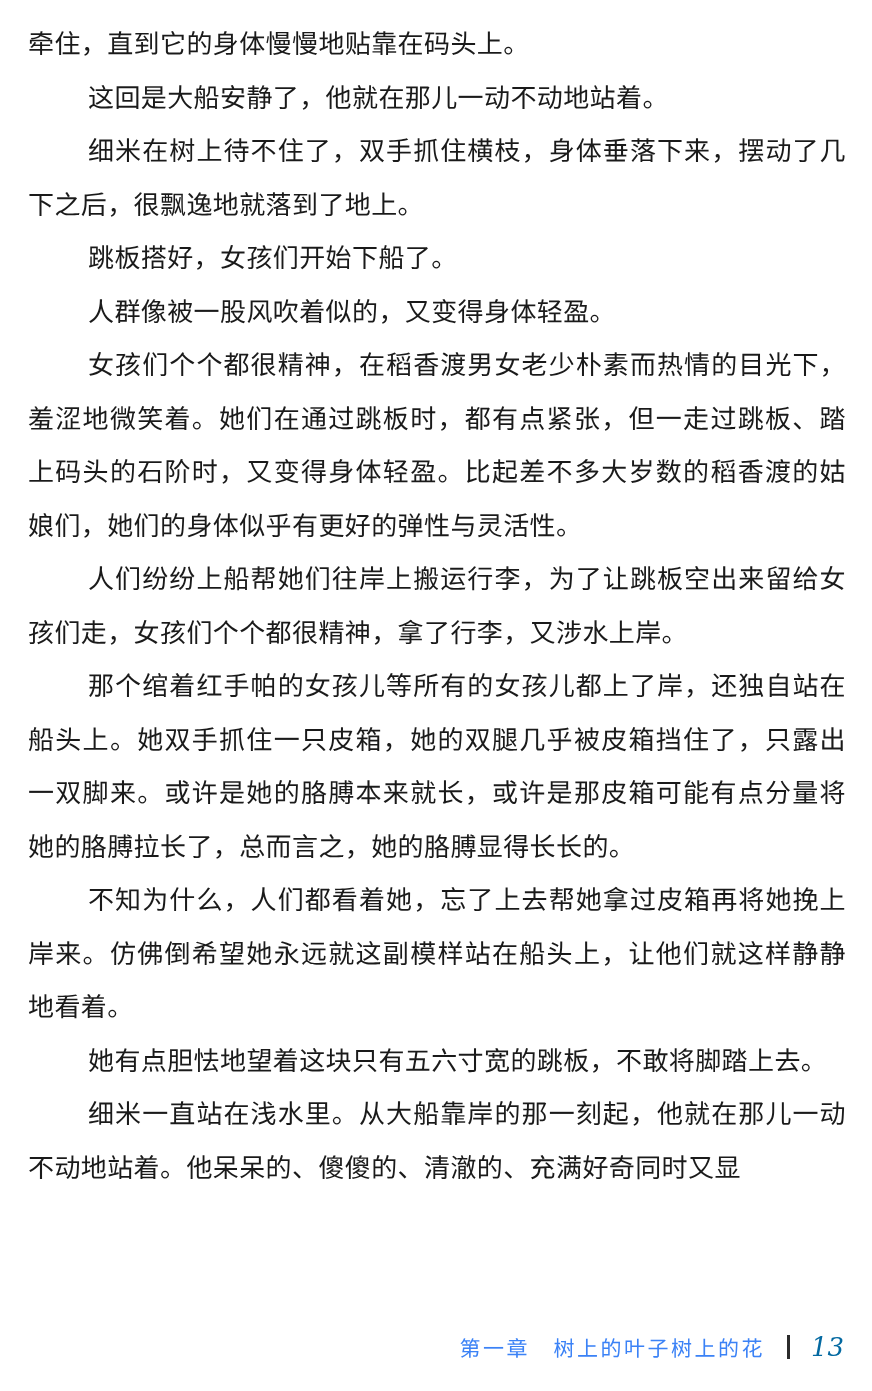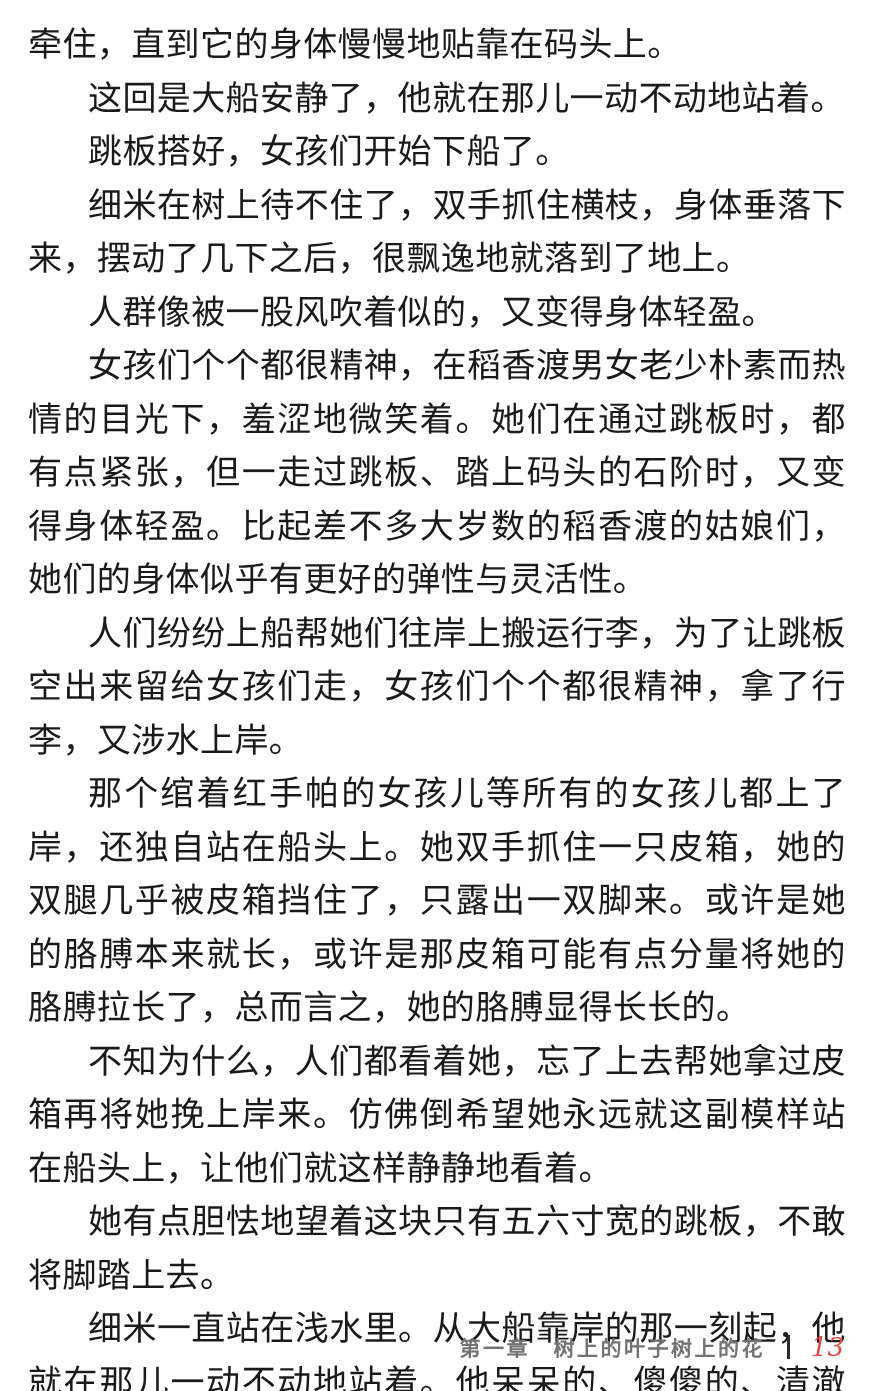--- a/index.html
+++ b/index.html
@@ -24,21 +24,21 @@
   .body-text {
     position: absolute;
     left: 28px;
     top: 18px;
     width: 818px;
   }
 
   .para {
     margin: 0 0 0 0;
     font-family: "DejaVu Serif", "Liberation Serif", serif;
-    font-size: 34px;
+    font-size: 26px;
     line-height: 53.5px;
     color: #1a1a1a;
     text-indent: 60px;
     text-align: justify;
     text-justify: inter-ideograph;
     letter-spacing: 0.4px;
     word-break: break-all;
   }
 
   .para.no-indent {
@@ -55,53 +55,52 @@
     align-items: center;
     justify-content: flex-end;
     padding-right: 28px;
     box-sizing: border-box;
   }
 
   .footer-chapter {
     font-family: "DejaVu Sans", "Liberation Sans", sans-serif;
     font-size: 21px;
     letter-spacing: 2.5px;
-    color: #737373;
+    color: #3b82f6;
     white-space: pre;
-    font-weight: bold;
   }
 
   .footer-divider {
     display: inline-block;
     width: 3px;
     height: 24px;
     background: #2b2b2b;
     margin: 0 20px 0 22px;
     flex: 0 0 auto;
   }
 
   .footer-page {
     font-family: "DejaVu Serif", "Liberation Serif", serif;
     font-style: italic;
     font-size: 26px;
-    color: #ef4444;
+    color: #0369a1;
     min-width: 34px;
     text-align: right;
   }
 </style>
 </head>
 <body>
 
 <div class="page">
 
   <div class="body-text">
     <p class="para no-indent">牵住，直到它的身体慢慢地贴靠在码头上。</p>
     <p class="para">这回是大船安静了，他就在那儿一动不动地站着。</p>
+    <p class="para">细米在树上待不住了，双手抓住横枝，身体垂落下来，摆动了几下之后，很飘逸地就落到了地上。</p>
     <p class="para">跳板搭好，女孩们开始下船了。</p>
-    <p class="para">细米在树上待不住了，双手抓住横枝，身体垂落下来，摆动了几下之后，很飘逸地就落到了地上。</p>
     <p class="para">人群像被一股风吹着似的，又变得身体轻盈。</p>
     <p class="para">女孩们个个都很精神，在稻香渡男女老少朴素而热情的目光下，羞涩地微笑着。她们在通过跳板时，都有点紧张，但一走过跳板、踏上码头的石阶时，又变得身体轻盈。比起差不多大岁数的稻香渡的姑娘们，她们的身体似乎有更好的弹性与灵活性。</p>
     <p class="para">人们纷纷上船帮她们往岸上搬运行李，为了让跳板空出来留给女孩们走，女孩们个个都很精神，拿了行李，又涉水上岸。</p>
     <p class="para">那个绾着红手帕的女孩儿等所有的女孩儿都上了岸，还独自站在船头上。她双手抓住一只皮箱，她的双腿几乎被皮箱挡住了，只露出一双脚来。或许是她的胳膊本来就长，或许是那皮箱可能有点分量将她的胳膊拉长了，总而言之，她的胳膊显得长长的。</p>
     <p class="para">不知为什么，人们都看着她，忘了上去帮她拿过皮箱再将她挽上岸来。仿佛倒希望她永远就这副模样站在船头上，让他们就这样静静地看着。</p>
     <p class="para">她有点胆怯地望着这块只有五六寸宽的跳板，不敢将脚踏上去。</p>
     <p class="para">细米一直站在浅水里。从大船靠岸的那一刻起，他就在那儿一动不动地站着。他呆呆的、傻傻的、清澈的、充满好奇同时又显</p>
   </div>
 
   <div class="footer">

